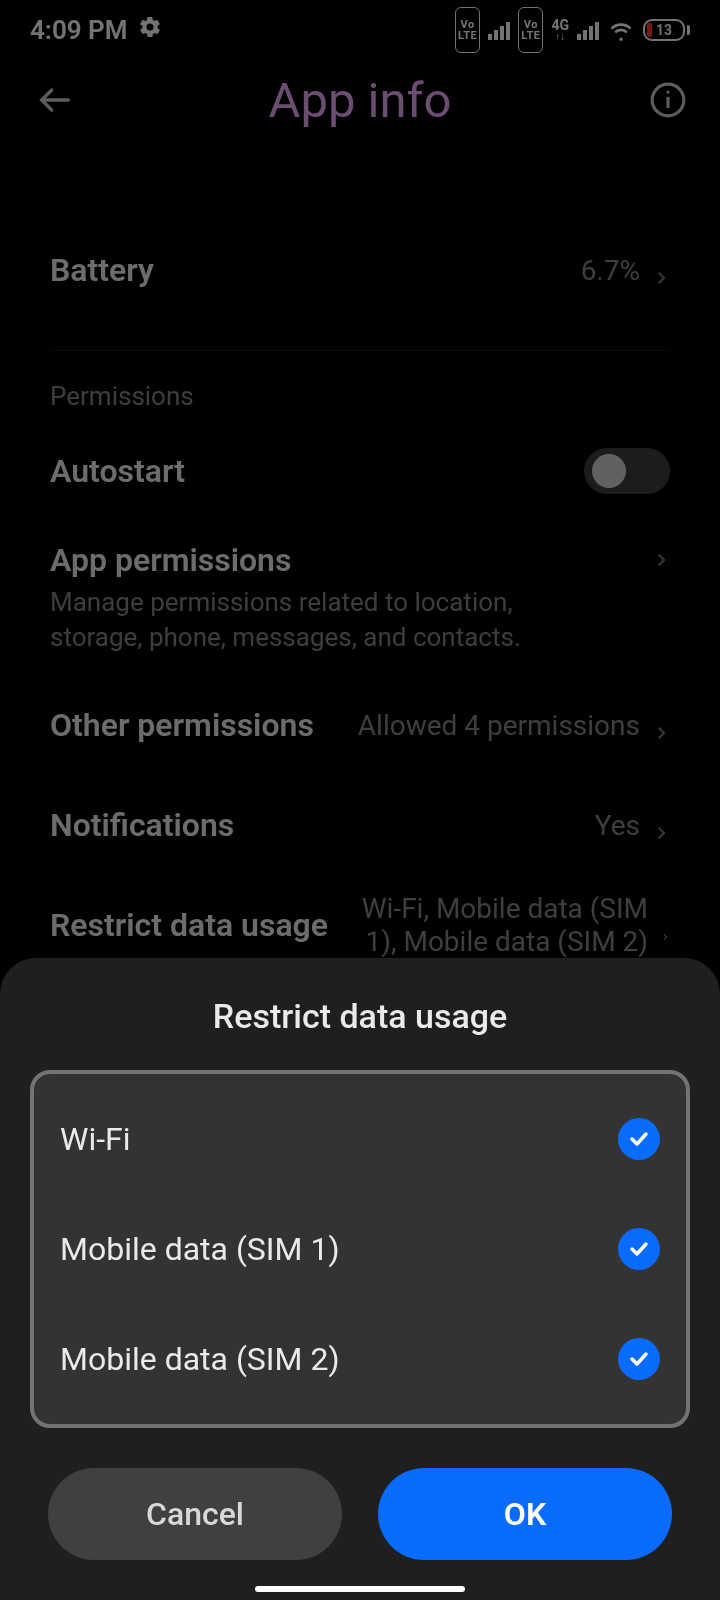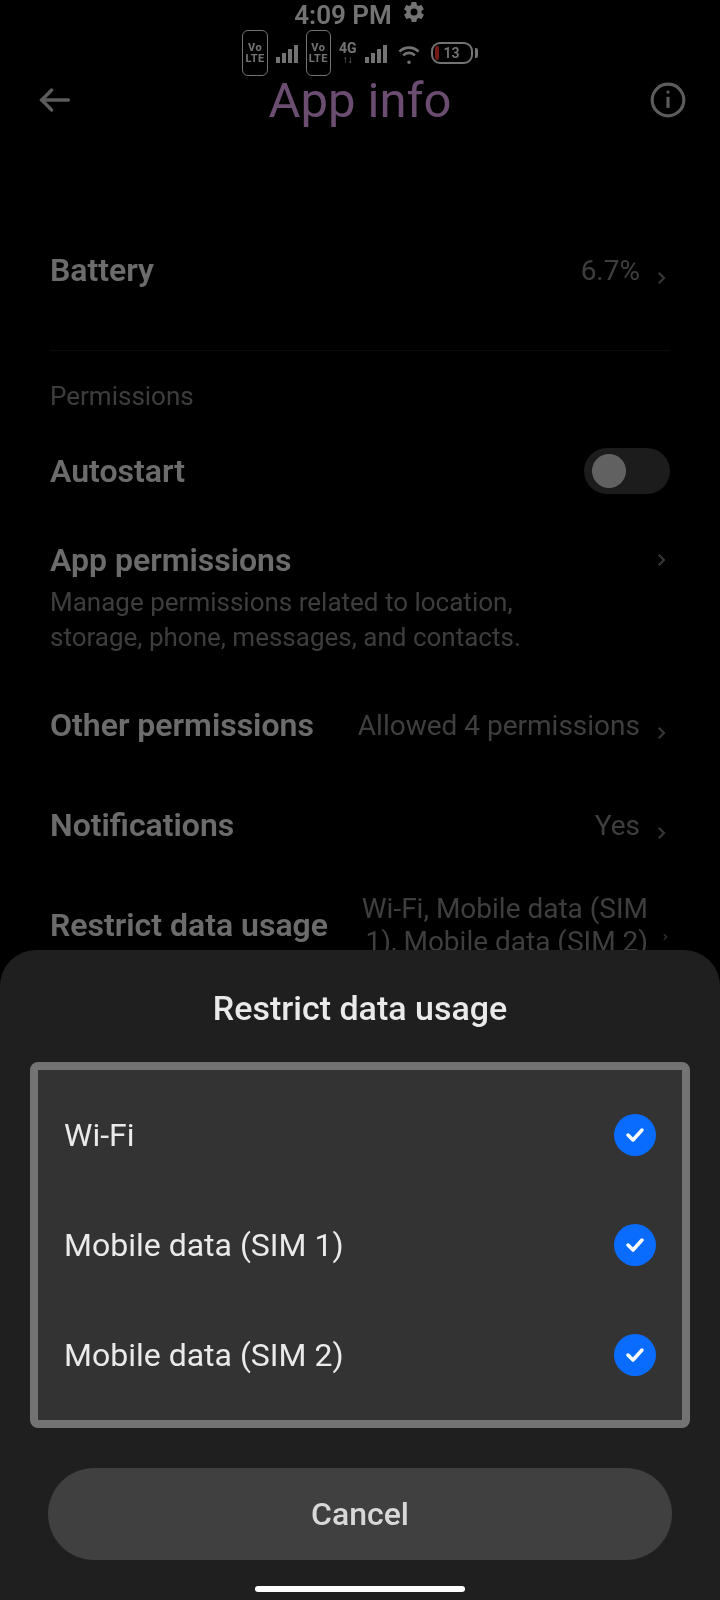--- a/index.html
+++ b/index.html
@@ -1,19 +1,19 @@
 <!DOCTYPE html>
 <html><head>
 <meta charset="utf-8">
 <style>
   * { margin: 0; padding: 0; box-sizing: border-box; font-family: -apple-system, BlinkMacSystemFont, "Segoe UI", Roboto, sans-serif; }
   html, body { width: 720px; height: 1600px; background: #000; color: #fff; overflow: hidden; position: relative; }
 
   
-  .status-bar { height: 60px; display: flex; align-items: center; justify-content: space-between; padding: 0 30px; font-size: 26px; font-weight: 600; flex-direction: column; }
+  .status-bar { height: 60px; display: flex; align-items: center; justify-content: space-between; padding: 0 30px; font-size: 26px; font-weight: 600; }
   .status-left { display: flex; align-items: center; gap: 10px; }
   .status-right { display: flex; align-items: center; gap: 8px; }
   .gear-icon svg { width: 24px; height: 24px; }
   .sb-icon { display: inline-flex; align-items: center; }
   .volte-box { border: 1.5px solid #fff; border-radius: 6px; font-size: 11px; line-height: 11px; padding: 11px 2px; display: flex; flex-direction: column; align-items: center; }
   .volte-box span { display:block; font-weight:700; letter-spacing:0.5px;}
   .sig-bars { display: flex; align-items: flex-end; gap: 2px; height: 20px; }
   .sig-bars i { width: 4px; background: #fff; display: block; }
   .sig-bars i:nth-child(1){height:6px;} .sig-bars i:nth-child(2){height:10px;} .sig-bars i:nth-child(3){height:14px;} .sig-bars i:nth-child(4){height:18px;}
   .wifi-ic svg { width: 28px; height: 28px; }
@@ -46,21 +46,21 @@
   .row.stack .top-line{ display:flex; width:100%; justify-content:space-between; align-items:center;}
   .row.other .row-value{font-size:28px;}
   .row.restrict .row-value{ font-size:28px; text-align:right; max-width:340px; line-height:1.2;}
 
   
   .dim { position:absolute; inset:0; background:rgba(0,0,0,0.55); }
 
   
   .sheet { position:absolute; left:0; right:0; bottom:0; background:#1f1f1f; border-radius:36px 36px 0 0; padding-bottom:40px;}
   .sheet-title { text-align:center; font-size:34px; font-weight:500; color:#eaeaea; padding:38px 0 34px 0;}
-  .options-box { margin:0 30px; background:#333333; border-radius:8px; border:8px solid #737373; padding: 10px 0;}
+  .options-box { margin:0 30px; background:#333333; border-radius:20px; border:4px solid #737373; padding: 10px 0;}
   .opt-row { display:flex; align-items:center; justify-content:space-between; padding: 34px 26px;}
   .opt-label { font-size:32px; color:#eaeaea;}
   .check { width:42px; height:42px; background:#0a6cff; border-radius:50%; display:flex; align-items:center; justify-content:center;}
   .check svg { stroke:#fff; }
   .btn-row { display:flex; gap:36px; padding: 40px 48px 0 48px;}
   .btn { flex:1; height:92px; border-radius:46px; display:flex; align-items:center; justify-content:center; font-size:32px; font-weight:500;}
   .btn-cancel { background:#404040; color:#d8d8d8;}
   .btn-ok { background:#0a6cff; color:#fff; font-weight:600;}
 
   .home-ind { position:absolute; bottom:8px; left:50%; transform:translateX(-50%); width:210px; height:6px; background:#fff; border-radius:3px;}
@@ -229,16 +229,19 @@
             <polyline points="5 12 10 17 19 7"></polyline>
           </svg>
       </div>
     </div>
   </div>
 
   <div class="btn-row">
     <div class="btn btn-cancel">
       <span>Cancel</span>
     </div>
+    <div class="btn btn-ok">
+      <span>OK</span>
+    </div>
   </div>
 
   <div class="home-ind"></div>
 </div>
 
 </body></html>

